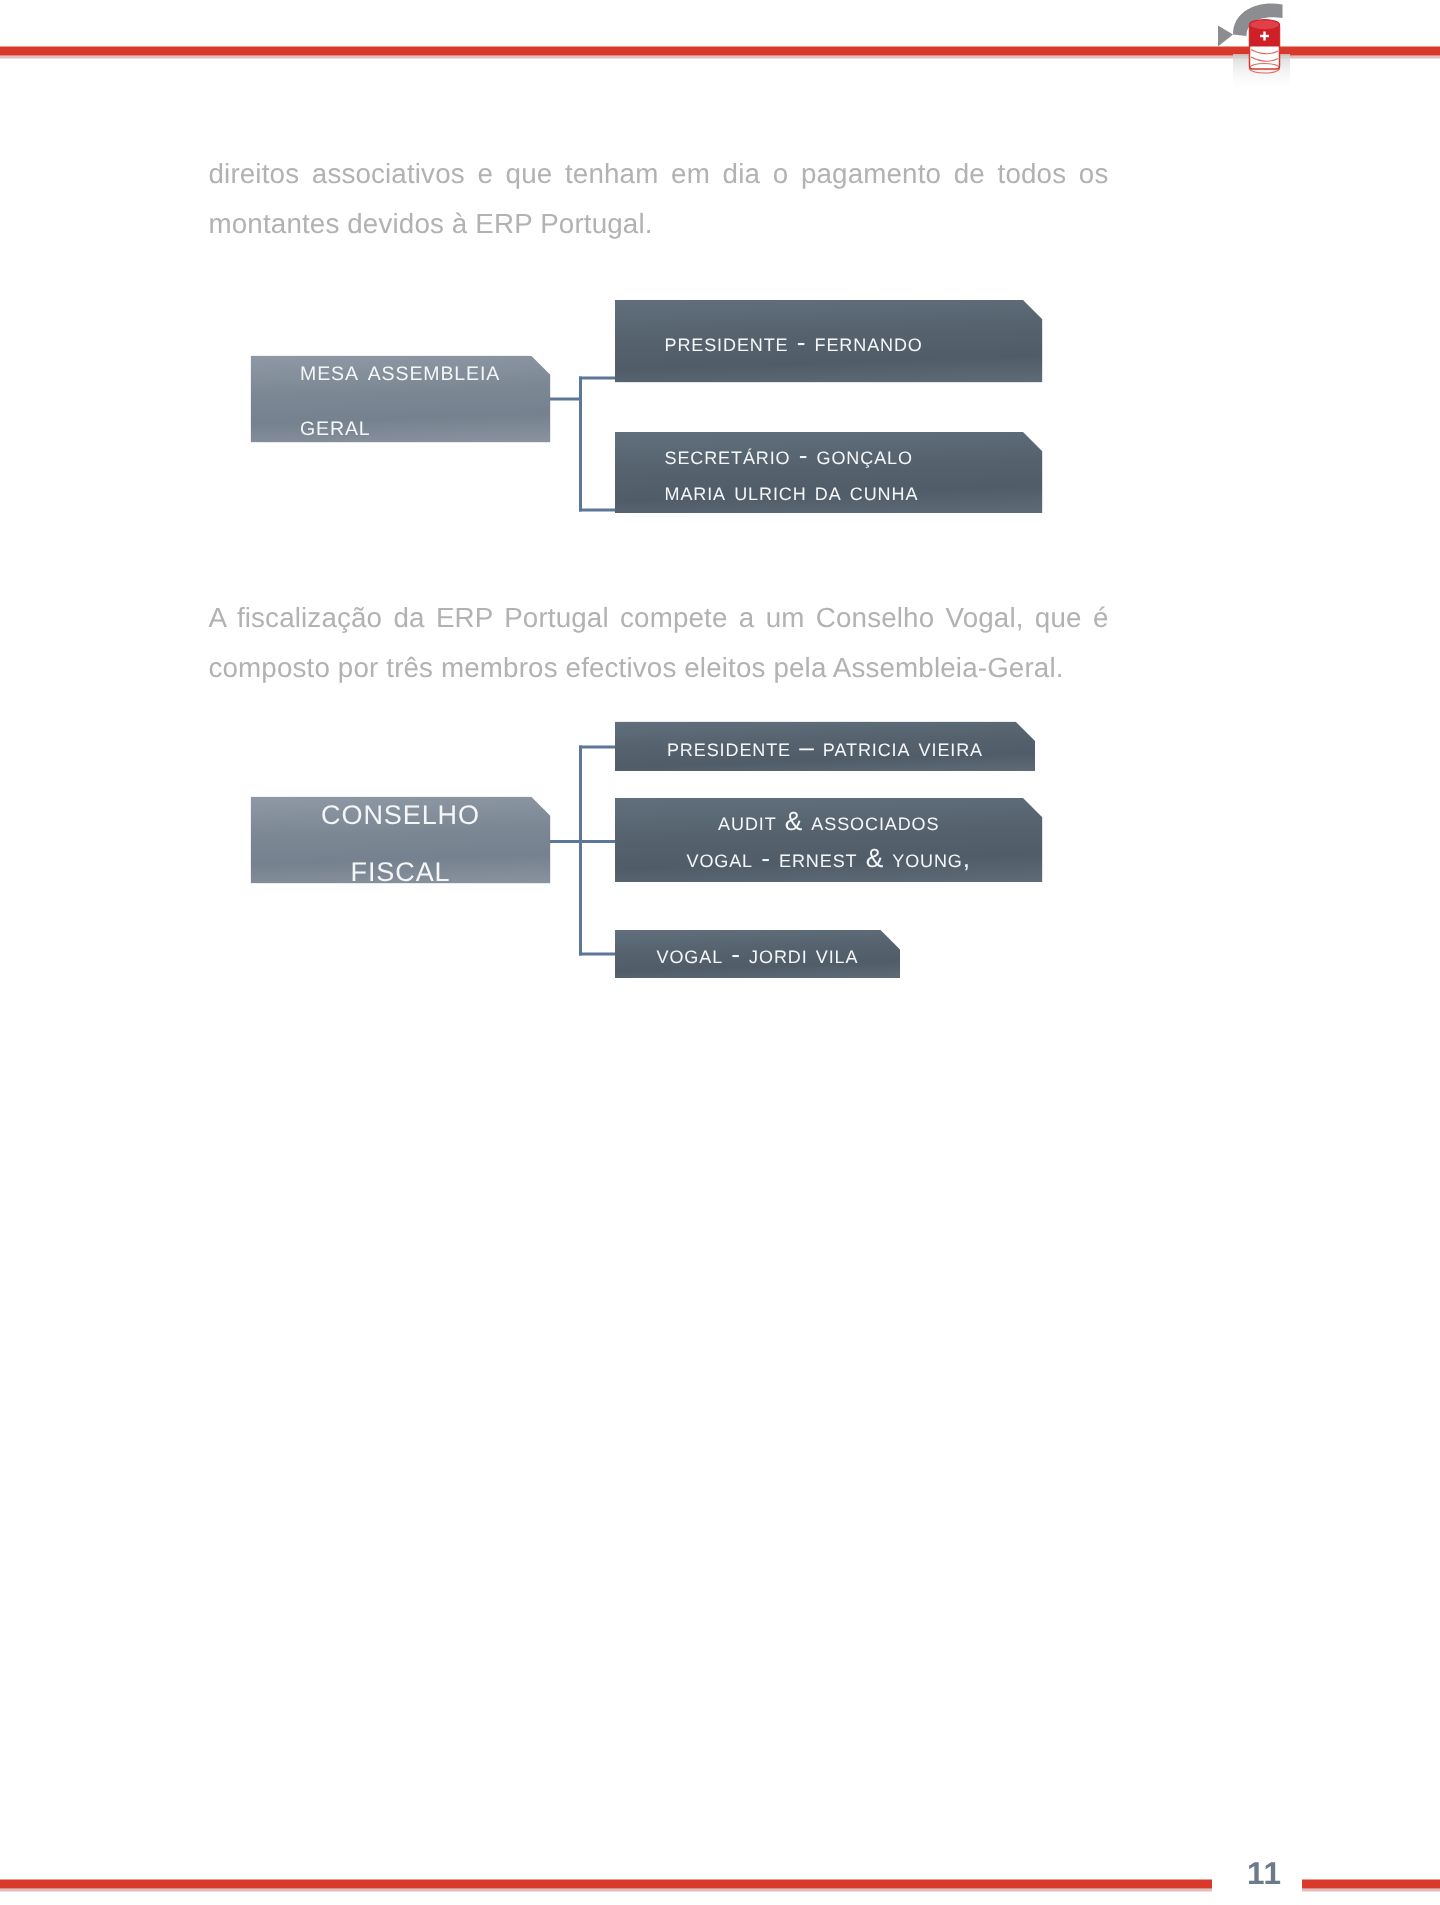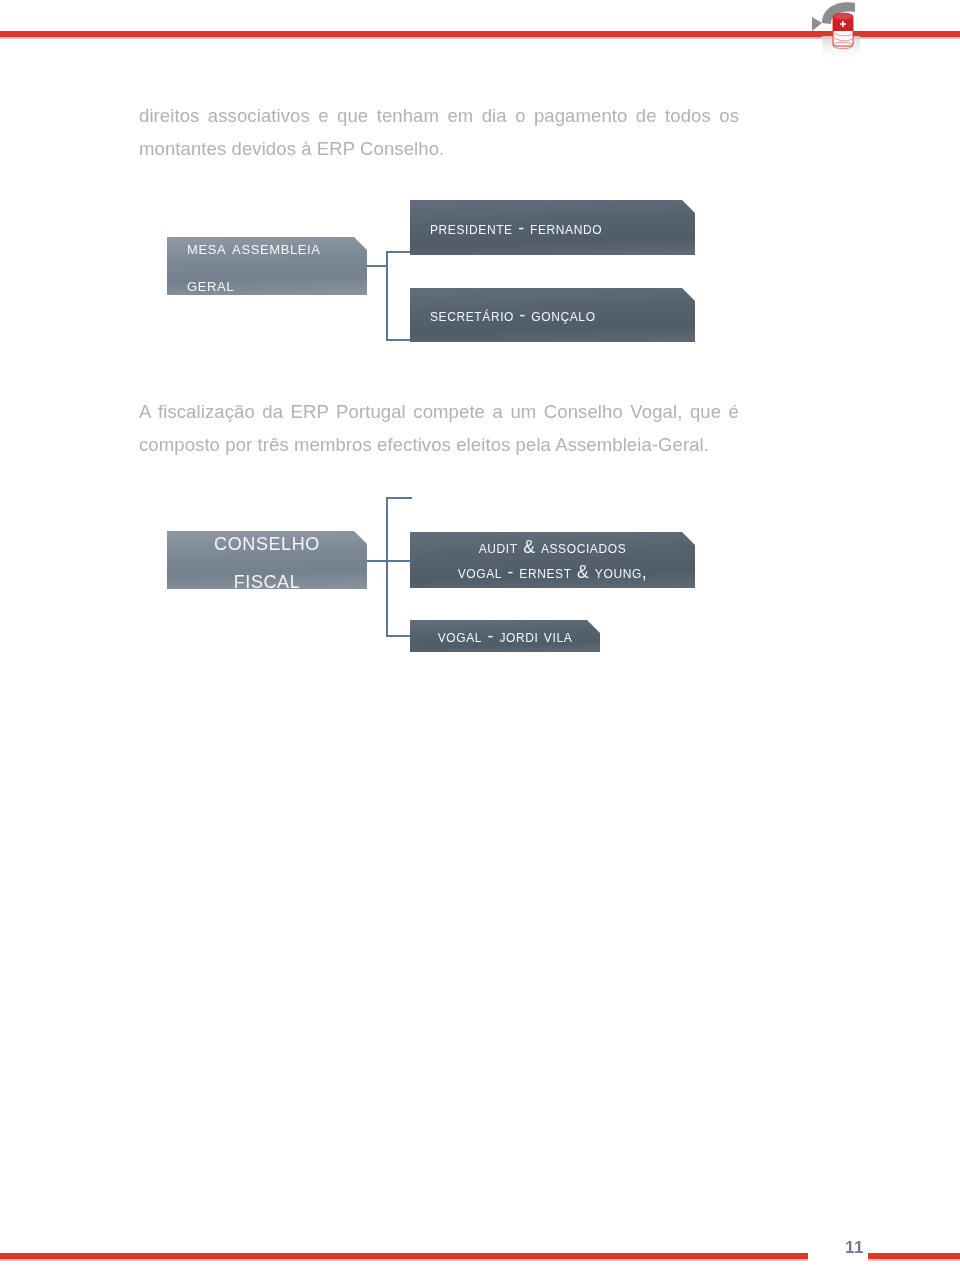--- a/index.html
+++ b/index.html
@@ -93,21 +93,21 @@
     -webkit-clip-path: polygon(0 0, calc(100% - 13px) 0, 100% 13px, 100% 100%, 0 100%);
     clip-path: polygon(0 0, calc(100% - 13px) 0, 100% 13px, 100% 100%, 0 100%);
     gap: 12px;
   }
   
   .node.child {
     background: linear-gradient(178deg, #616f7c 0%, #56636f 40%, #505d69 72%, #5f6c78 100%);
     -webkit-clip-path: polygon(0 0, calc(100% - 13px) 0, 100% 13px, 100% 100%, 0 100%);
     clip-path: polygon(0 0, calc(100% - 13px) 0, 100% 13px, 100% 100%, 0 100%);
   }
-  .node.left   { text-align: left;   padding-left: 20px; padding-right: 12px; }
+  .node.left   { text-align: left;   padding-left: 33px; padding-right: 12px; }
   .node.center { text-align: center; padding-left: 14px; padding-right: 14px; }
 
   
   .conn {
     position: absolute;
     background: #5c7798;
     z-index: 1;
   }
   .conn.h { height: 2px; }
   .conn.v { width: 2px; }
@@ -141,23 +141,23 @@
     position: absolute;
     left: 0; top: 6px;
     width: 92px; height: 2px;
     background: rgba(150,40,30,0.30);
   }
   .page-number {
     position: absolute;
     left: 822px;
     top: 1238px;
     width: 42px;
-    text-align: right;
+    text-align: center;
     color: #6c7b8a;
-    font-size: 17px;
+    font-size: 21px;
     font-weight: bold;
     letter-spacing: 0.5px;
   }
 </style>
 </head>
 <body>
 
 <div class="header-rule"></div>
 
 <div class="logo">
@@ -185,58 +185,62 @@
     </g>
 
     <g stroke="#d8392b" stroke-width="0.7" fill="none" opacity="0.75">
       <path d="M28 33 C33 36 41 37 46 34"></path>
       <path d="M28 38 C33 41 41 42 46 39"></path>
       <ellipse cx="37" cy="45.5" rx="10" ry="3.2"></ellipse>
     </g>
   </svg>
 </div>
 
-<p class="para" id="para-top">direitos associativos e que tenham em dia o pagamento de todos os montantes devidos à ERP Conselho.</p>
+<p class="para" id="para-top">direitos associativos e que tenham em dia o pagamento de todos os montantes devidos à ERP Portugal.</p>
 
 <div class="chart" style="left:0; top:0; width:960px; height:360px;">
 
   <div class="conn h" style="left:366px; top:265px; width:22px;"></div>
   <div class="conn v" style="left:386px; top:251px; height:90px;"></div>
   <div class="conn h" style="left:386px; top:251px; width:26px;"></div>
   <div class="conn h" style="left:386px; top:339px; width:26px;"></div>
 
   <div class="node parent left" style="left:167px; top:237px; width:200px; height:58px; font-size:19px; line-height:25px;">
     <span>Mesa Assembleia</span>
     <span>Geral</span>
   </div>
 
   <div class="node child left" style="left:410px; top:200px; width:285px; height:55px; font-size:17.5px; line-height:24px;">
     <span>Presidente - Fernando</span>
   </div>
 
   <div class="node child left" style="left:410px; top:288px; width:285px; height:54px; font-size:17.5px; line-height:24px;">
     <span>Secretário - Gonçalo</span>
+    <span>Maria Ulrich da Cunha</span>
   </div>
 </div>
 
 <p class="para" id="para-mid">A fiscalização da ERP Portugal compete a um Conselho Vogal, que é composto por três membros efectivos eleitos pela Assembleia-Geral.</p>
 
 <div class="chart" style="left:0; top:0; width:960px; height:700px;">
 
   <div class="conn h" style="left:366px; top:560px; width:22px;"></div>
   <div class="conn v" style="left:386px; top:497px; height:140px;"></div>
   <div class="conn h" style="left:386px; top:497px; width:26px;"></div>
   <div class="conn h" style="left:386px; top:560px; width:26px;"></div>
   <div class="conn h" style="left:386px; top:635px; width:26px;"></div>
 
   <div class="node parent center" style="left:167px; top:531px; width:200px; height:58px; font-size:25px; line-height:26px;">
     <span>Conselho</span>
     <span>Fiscal</span>
   </div>
 
+  <div class="node child center" style="left:410px; top:481px; width:280px; height:33px; font-size:17.5px; line-height:24px;">
+    <span>Presidente – Patricia Vieira</span>
+  </div>
 
   <div class="node child center" style="left:410px; top:532px; width:285px; height:56px; font-size:17.5px; line-height:25px;">
     <span>Audit &amp; Associados</span>
     <span>Vogal - Ernest &amp; Young,</span>
   </div>
 
   <div class="node child center" style="left:410px; top:620px; width:190px; height:32px; font-size:17.5px; line-height:24px;">
     <span>Vogal - Jordi Vila</span>
   </div>
 </div>

